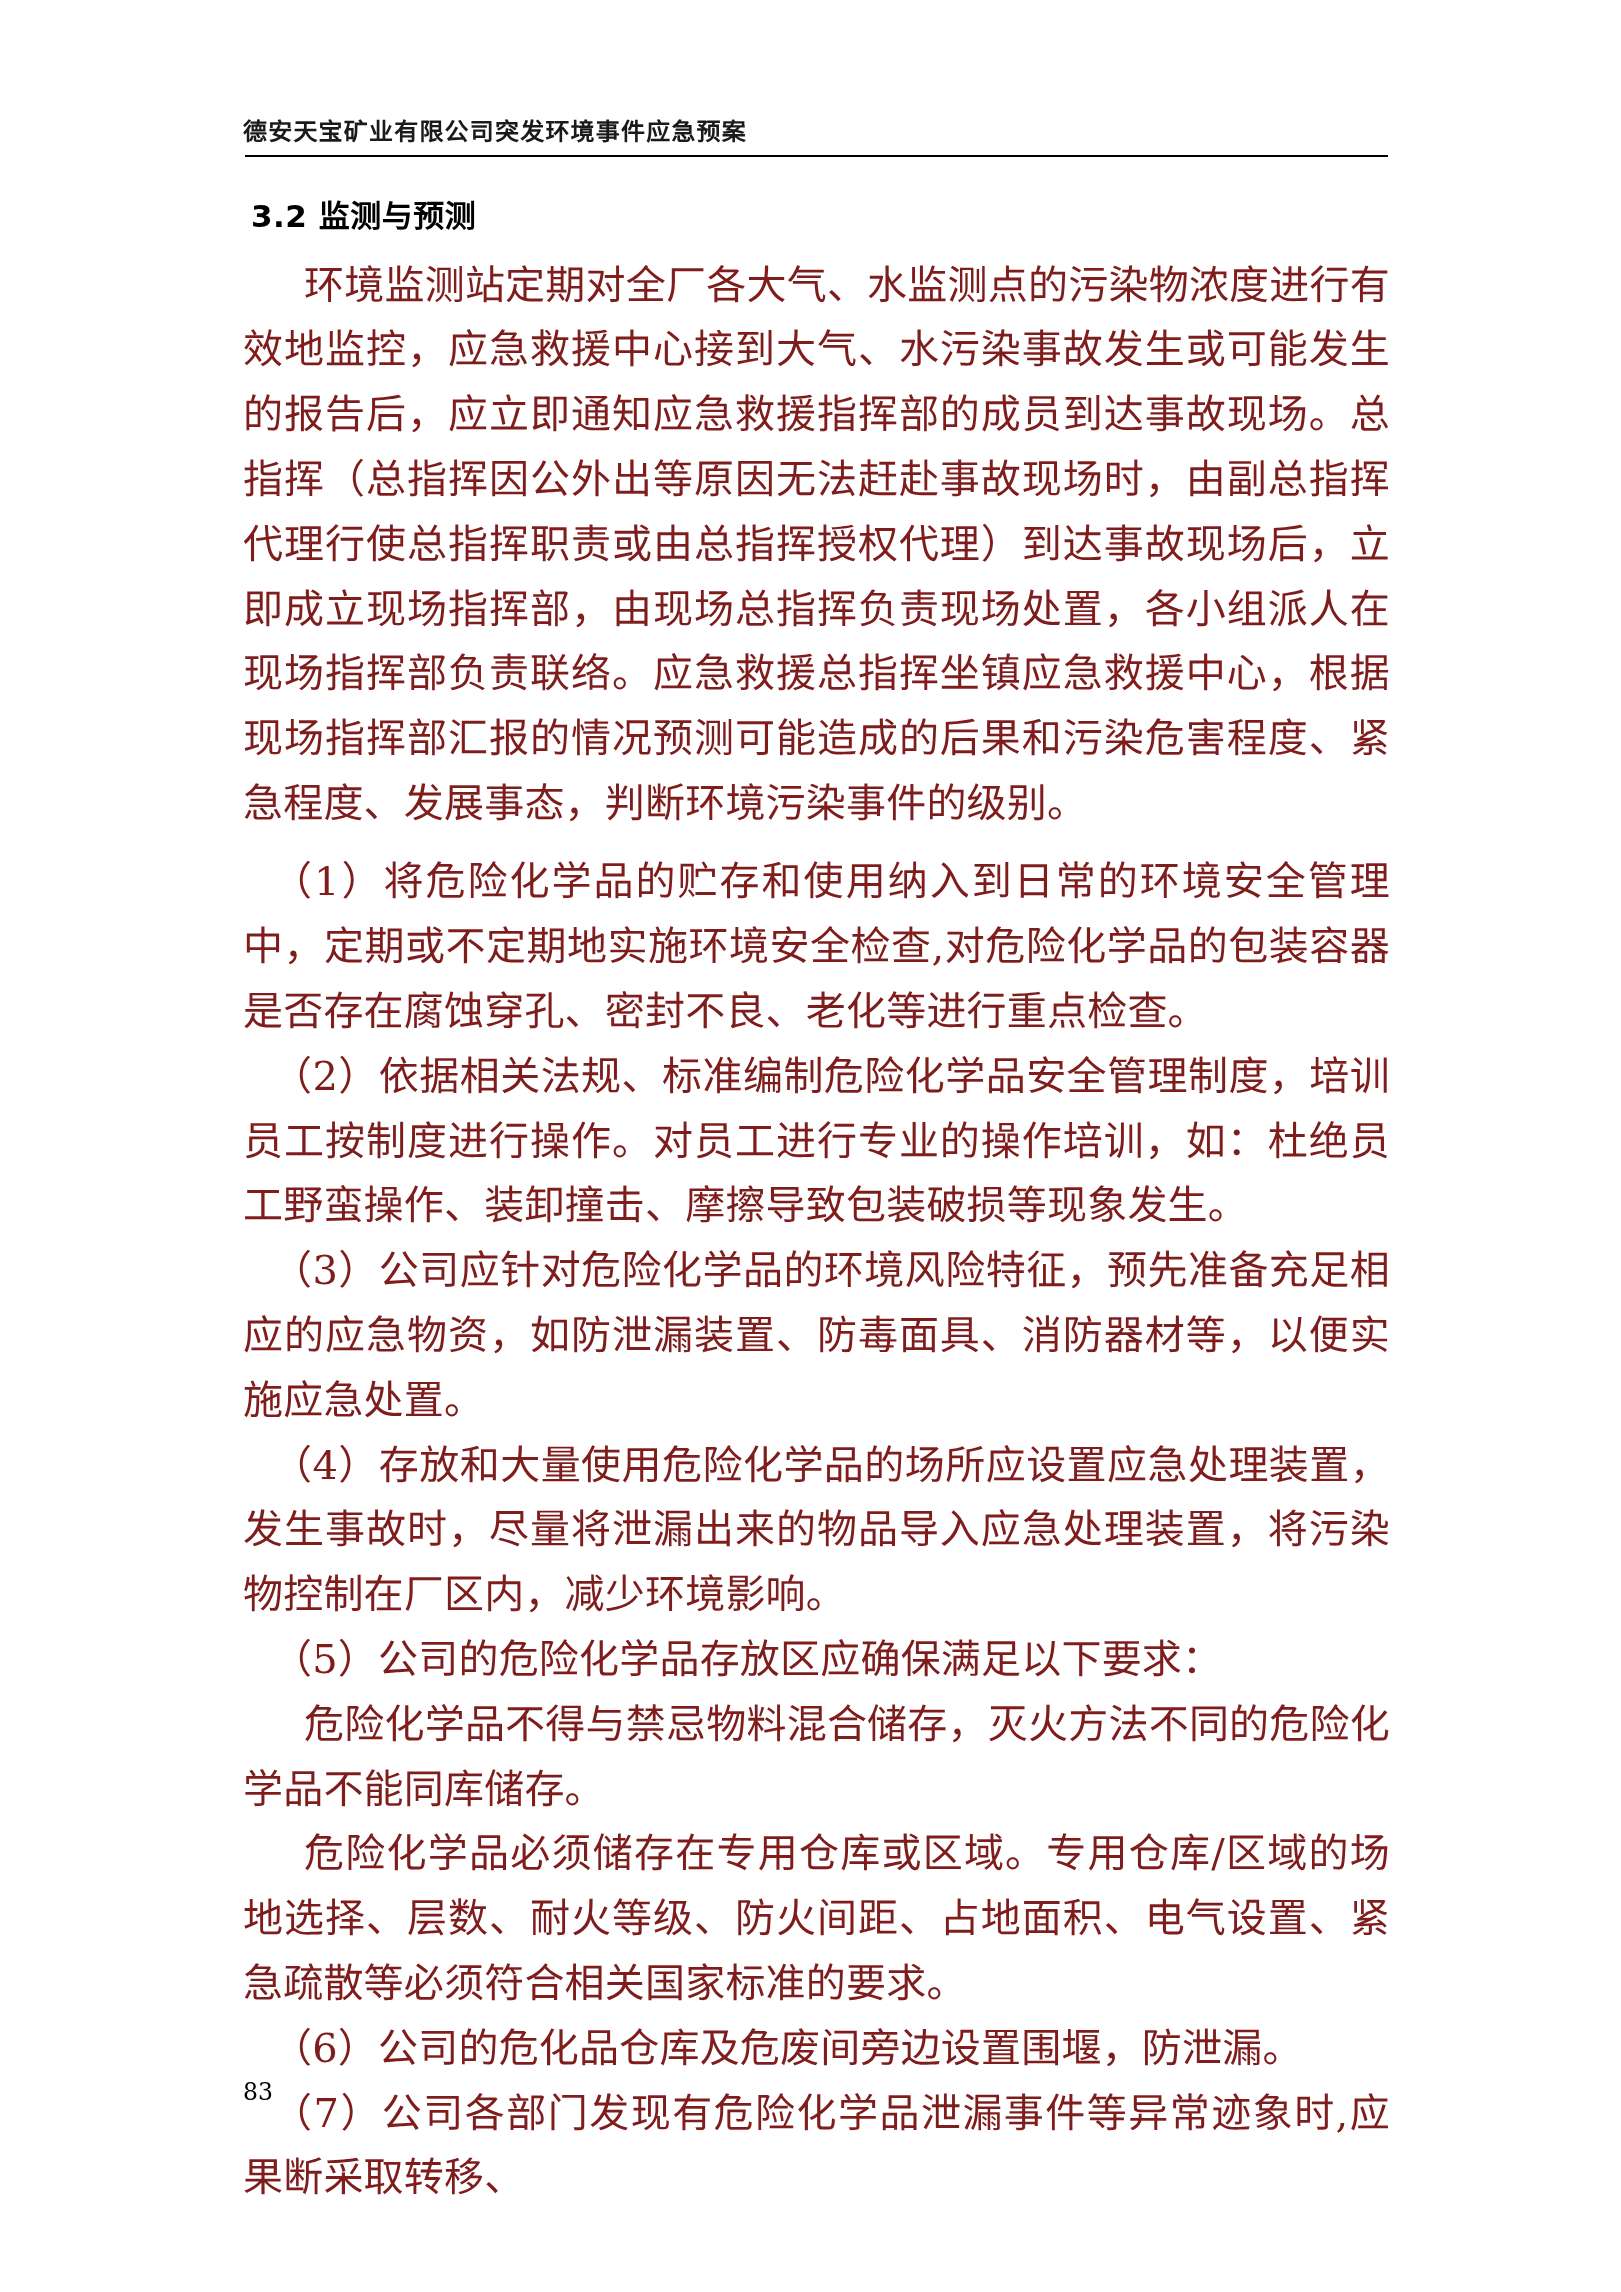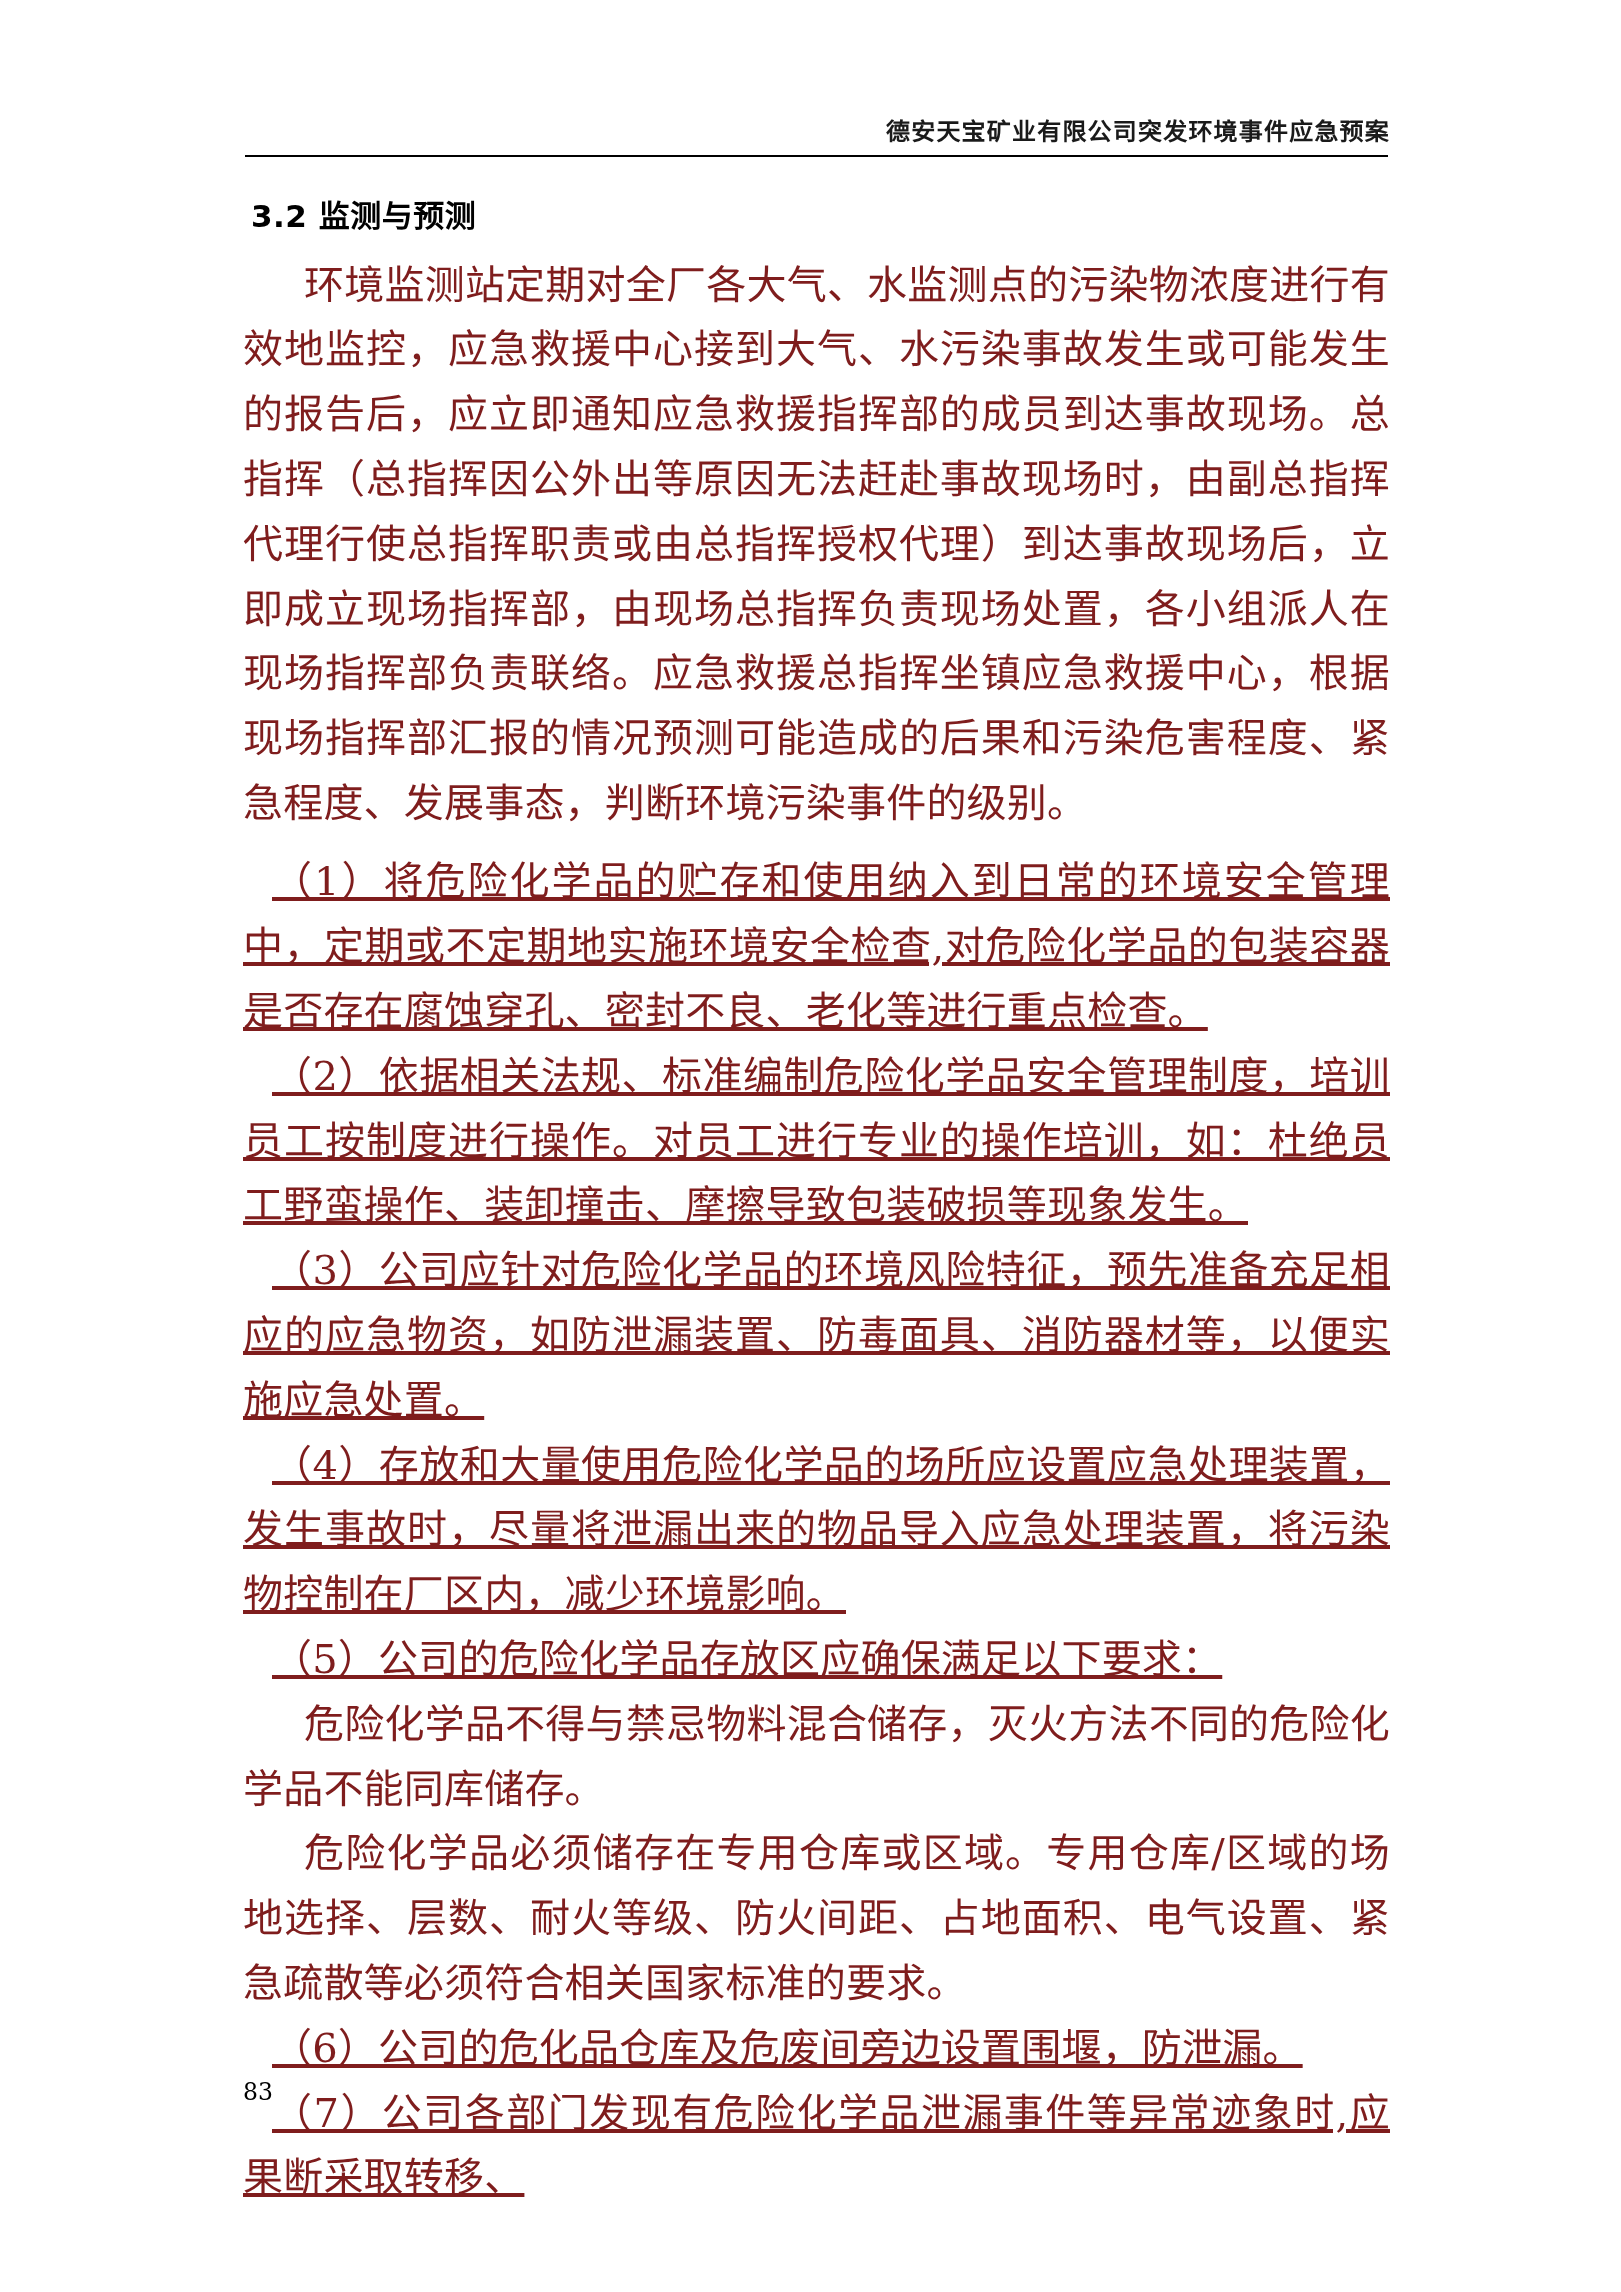--- a/index.html
+++ b/index.html
@@ -23,21 +23,21 @@
     left: 243px;
     top: 0;
     width: 1147px;
     height: 2293px;
   }
   .header {
     position: absolute;
     top: 118px;
     left: 0;
     width: 1147px;
-    text-align: right;
+    text-align: left;
   }
   .header-title {
     font-family: "DejaVu Serif", "Liberation Serif", serif;
     font-size: 24px;
     font-weight: 700;
     letter-spacing: 1.2px;
     color: #1a1a1a;
     line-height: 1.2;
   }
   .header-rule {
@@ -71,21 +71,21 @@
     margin: 0;
     padding: 0;
     font-size: 40px;
     line-height: 1.62;
     color: #7f1d1d;
     text-align: justify;
     text-justify: inter-ideograph;
     letter-spacing: 0.2px;
   }
   p.indent2 { text-indent: 61px; }
-  p.indent-num { text-indent: 29px; text-decoration: underline; }
+  p.indent-num { text-indent: 29px; }
   p.indent-sub { text-indent: 61px; }
   .gap-sm { margin-top: 11.8px; }
   .block-3-2 { margin-top: 13.7px; }
   .block-3-3-list { margin-top: 13.7px; }
 
   .page-number {
     position: absolute;
     left: 0;
     top: 2078px;
     width: 1147px;

